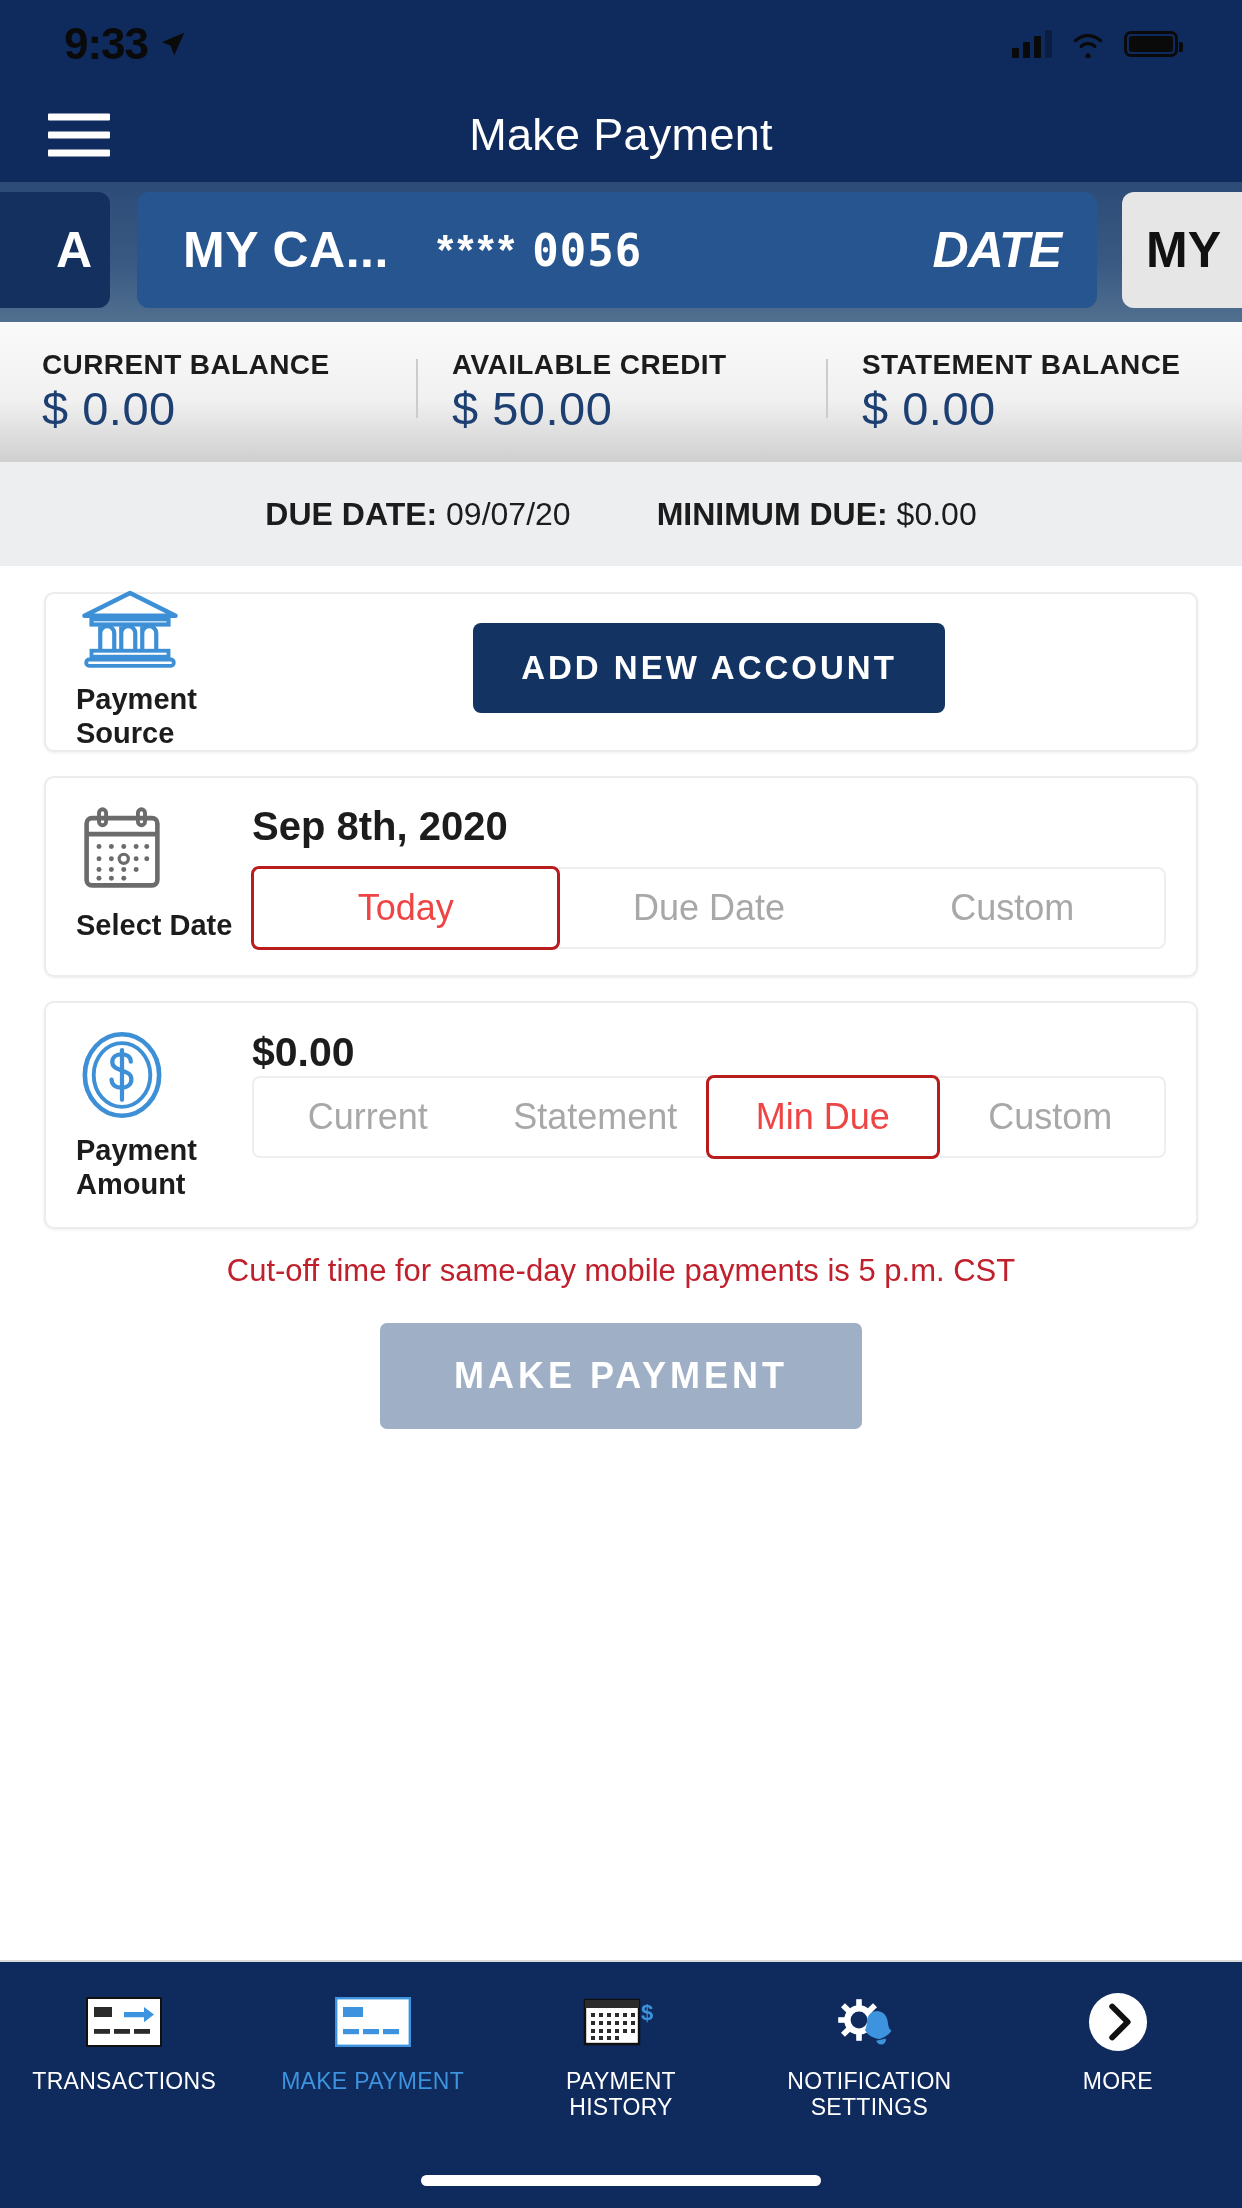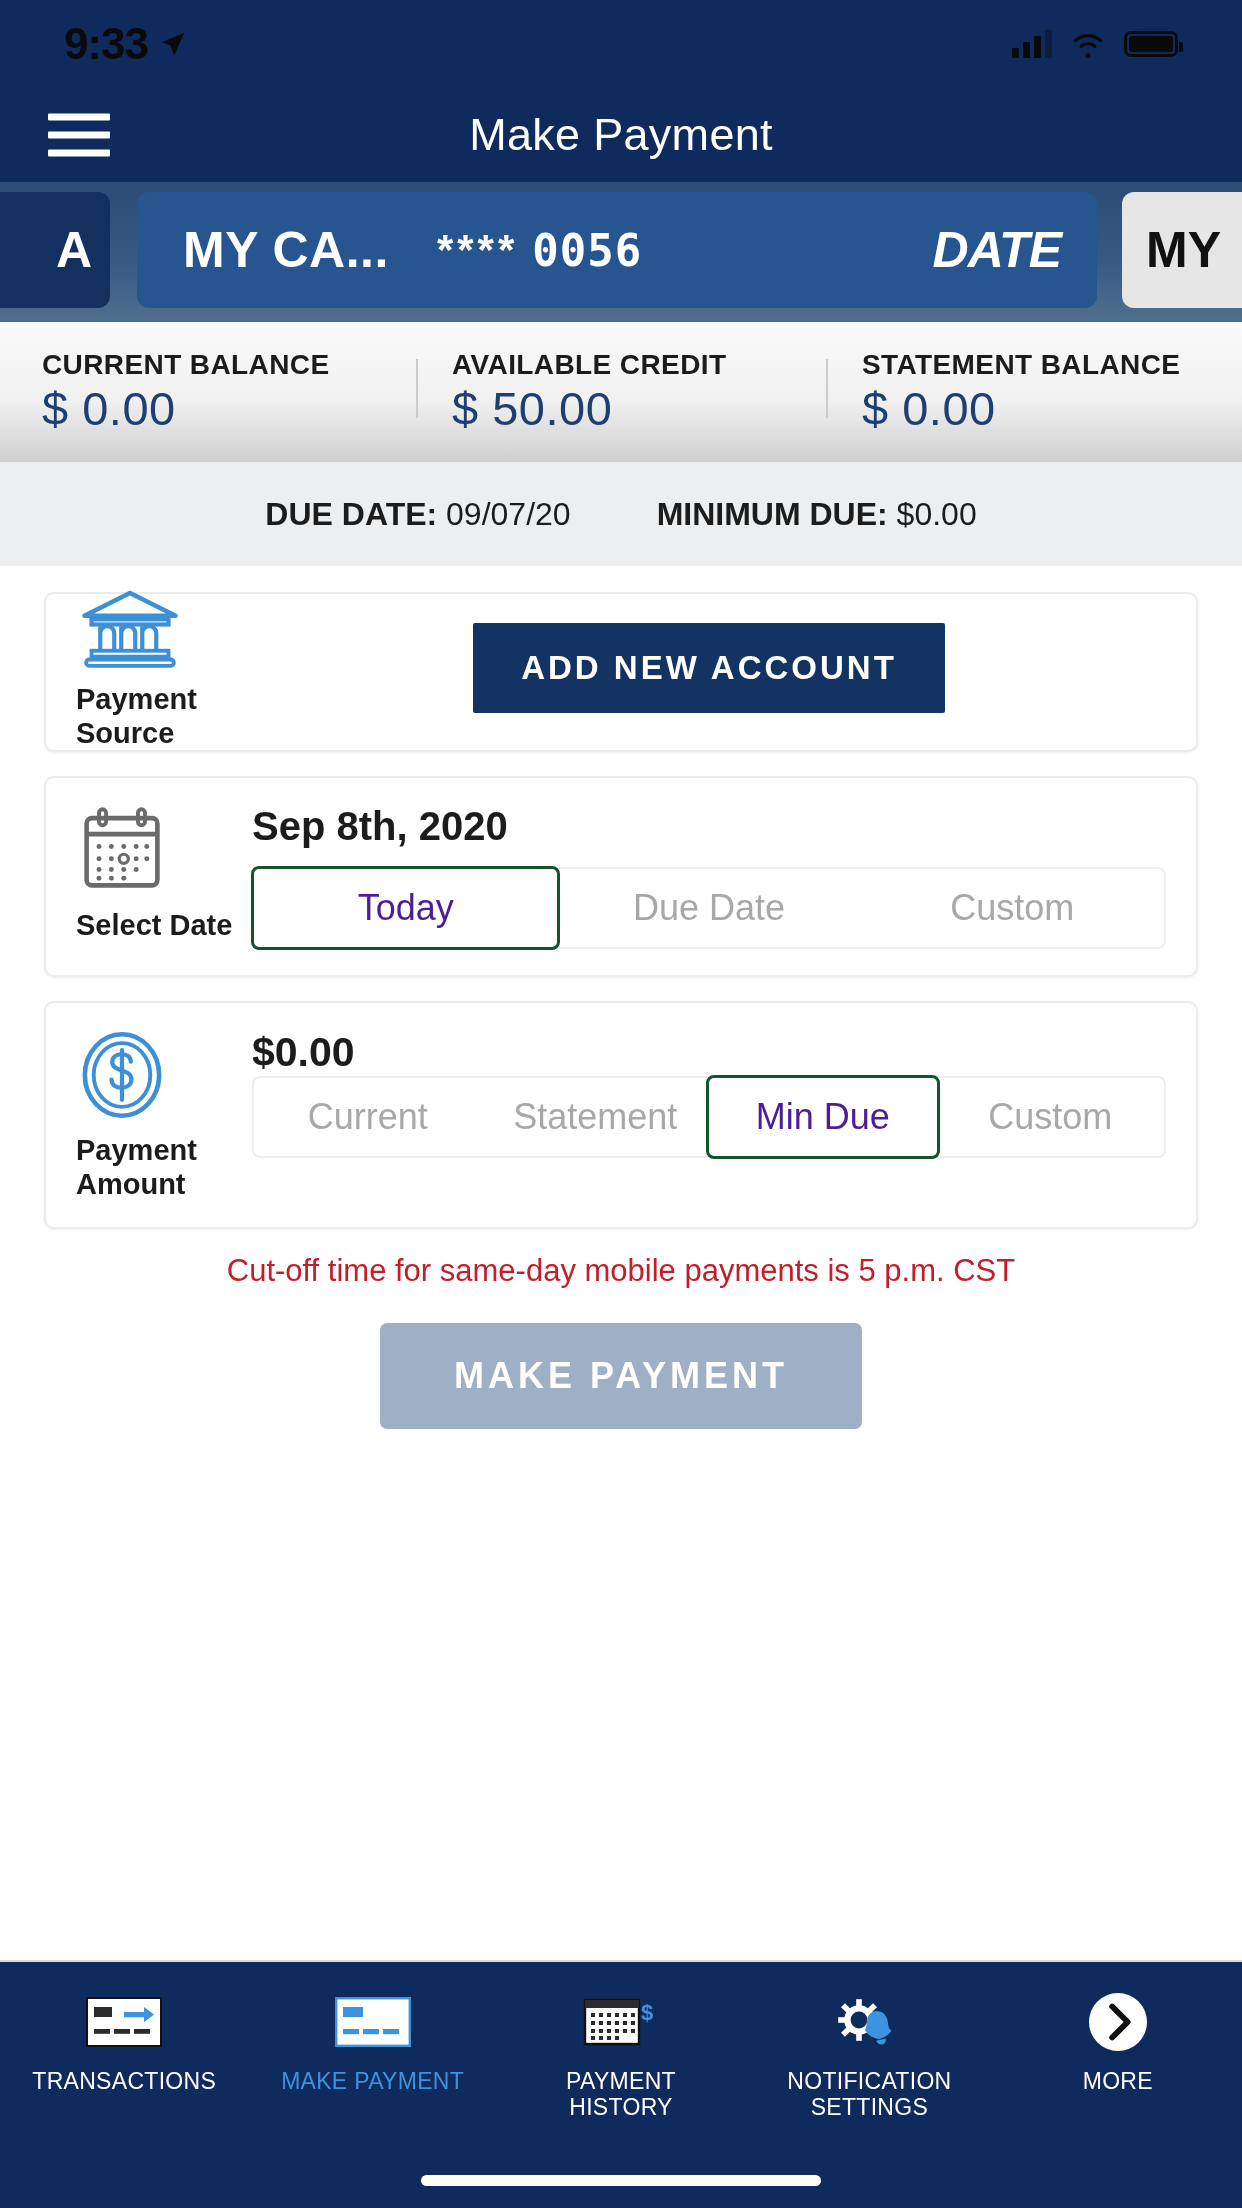--- a/index.html
+++ b/index.html
@@ -118,39 +118,39 @@
   .panel-icon{ width:176px; flex:0 0 176px; }
   .panel-icon-label{
     font-size:29px; font-weight:bold; color:#1c1c1c; line-height:1.18; margin-top:8px;
   }
   .panel-body{ flex:1; }
 
   
   .panel-source{ align-items:center; height:160px; padding-top:18px; }
   .panel-source .panel-body{ display:flex; justify-content:center; align-items:center; }
   .btn-add{
-    background:#133463; color:#ffffff; border:none; border-radius:2px;
+    background:#133463; color:#ffffff; border:none; border-radius:8px;
     font-size:33px; font-weight:bold; letter-spacing:3px;
     padding:26px 48px; cursor:pointer; font-family:"Liberation Sans", sans-serif;
     white-space:nowrap;
   }
 
   
   .date-value{ font-size:40px; font-weight:bold; color:#1c1c1c; margin-bottom:18px; }
   .segmented{
     display:flex; border:2px solid #eeeeee; border-radius:8px; overflow:visible;
     background:#ffffff; height:82px;
   }
   .seg{
     flex:1; display:flex; align-items:center; justify-content:center;
     font-size:36px; color:#a8a8a8; cursor:pointer; background:#ffffff;
     border-radius:8px; position:relative;
   }
   .seg.active{
-    color:#4c1d95; border:3px solid #14532d; margin:-3px; z-index:2;
+    color:#ef4444; border:3px solid #b91c1c; margin:-3px; z-index:2;
     background:#ffffff;
   }
 
   
   .amount-value{ font-size:41px; font-weight:bold; color:#1c1c1c; }
   .amount-error{
     color:#c0202c; font-size:31px; line-height:1.25; margin-top:4px; margin-bottom:18px;
   }
 
   .cutoff{

